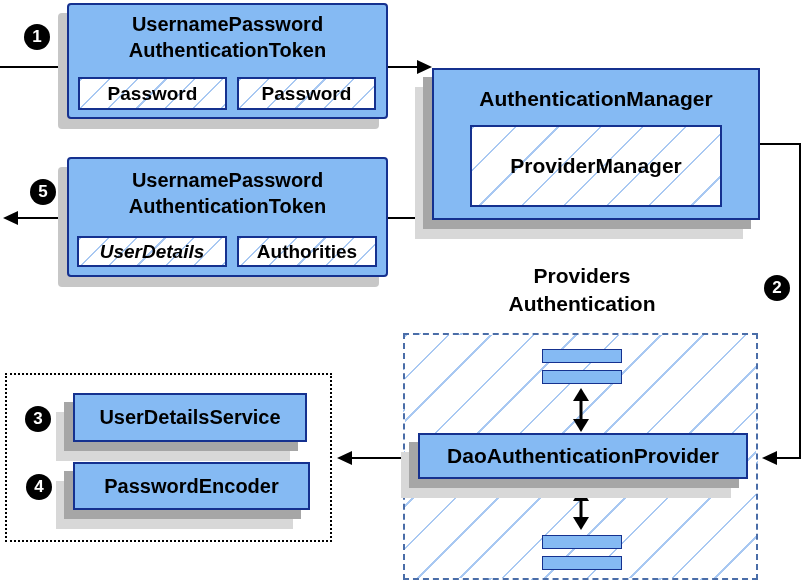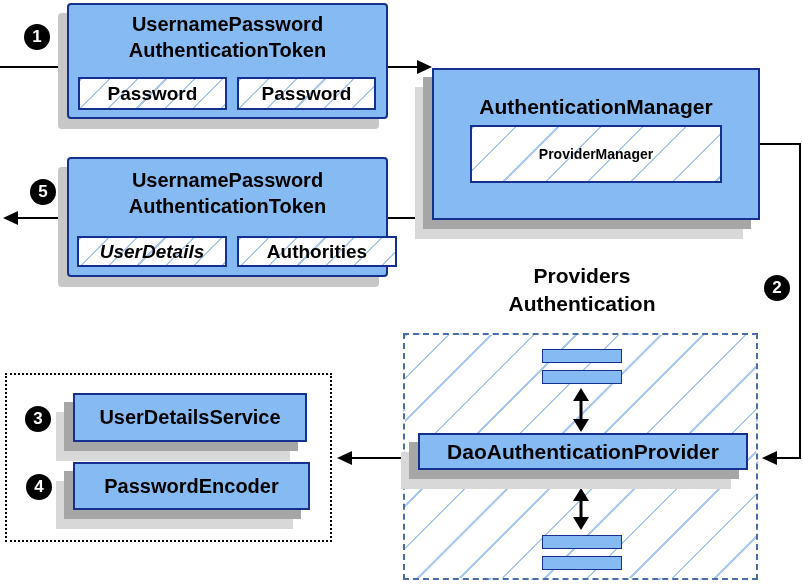--- a/index.html
+++ b/index.html
@@ -103,37 +103,37 @@
   <div class="abs node round" style="left:67px;top:3px;width:321px;height:116px;">
     <div class="node-title" style="margin-top:6px;">
       <div>UsernamePassword</div>
       <div>AuthenticationToken</div>
     </div>
     <div class="abs hatch-field" style="left:9px;top:72px;width:149px;height:33px;">Password</div>
     <div class="abs hatch-field" style="left:168px;top:72px;width:139px;height:33px;">Password</div>
   </div>
 
   <div class="abs node rect-shadow" style="left:432px;top:68px;width:328px;height:152px;">
-    <div class="node-title" style="margin-top:24px;font-size:21px;">AuthenticationManager</div>
-    <div class="abs hatch-field hatch-wide" style="left:36px;top:55px;width:252px;height:58px;font-size:14px;">ProviderManager</div>
+    <div class="node-title" style="margin-top:16px;font-size:21px;">AuthenticationManager</div>
+    <div class="abs hatch-field hatch-wide" style="left:36px;top:55px;width:252px;height:82px;font-size:21px;">ProviderManager</div>
   </div>
 
   <div class="abs node round" style="left:67px;top:157px;width:321px;height:120px;">
     <div class="node-title" style="margin-top:8px;">
       <div>UsernamePassword</div>
       <div>AuthenticationToken</div>
     </div>
     <div class="abs hatch-field" style="left:8px;top:77px;width:150px;height:31px;font-style:italic;">UserDetails</div>
-    <div class="abs hatch-field" style="left:168px;top:77px;width:160px;height:31px;">Authorities</div>
+    <div class="abs hatch-field" style="left:168px;top:77px;width:140px;height:31px;">Authorities</div>
   </div>
 
   <div class="abs bar" style="left:542px;top:349px;"></div>
   <div class="abs bar" style="left:542px;top:370px;"></div>
 
-  <div class="abs node rect-shadow center-label" style="left:418px;top:433px;width:330px;height:37px;font-size:21px;">DaoAuthenticationProvider</div>
+  <div class="abs node rect-shadow center-label" style="left:418px;top:433px;width:330px;height:46px;font-size:21px;">DaoAuthenticationProvider</div>
 
   <div class="abs bar" style="left:542px;top:535px;"></div>
   <div class="abs bar" style="left:542px;top:556px;"></div>
 
   <div class="abs node rect-shadow center-label" style="left:73px;top:393px;width:234px;height:49px;font-size:20px;">UserDetailsService</div>
   <div class="abs node rect-shadow center-label" style="left:73px;top:462px;width:237px;height:48px;font-size:20px;">PasswordEncoder</div>
 
   <div class="abs badge" style="left:24px;top:24px;">1</div>
   <div class="abs badge" style="left:764px;top:275px;">2</div>
   <div class="abs badge" style="left:25px;top:406px;">3</div>

